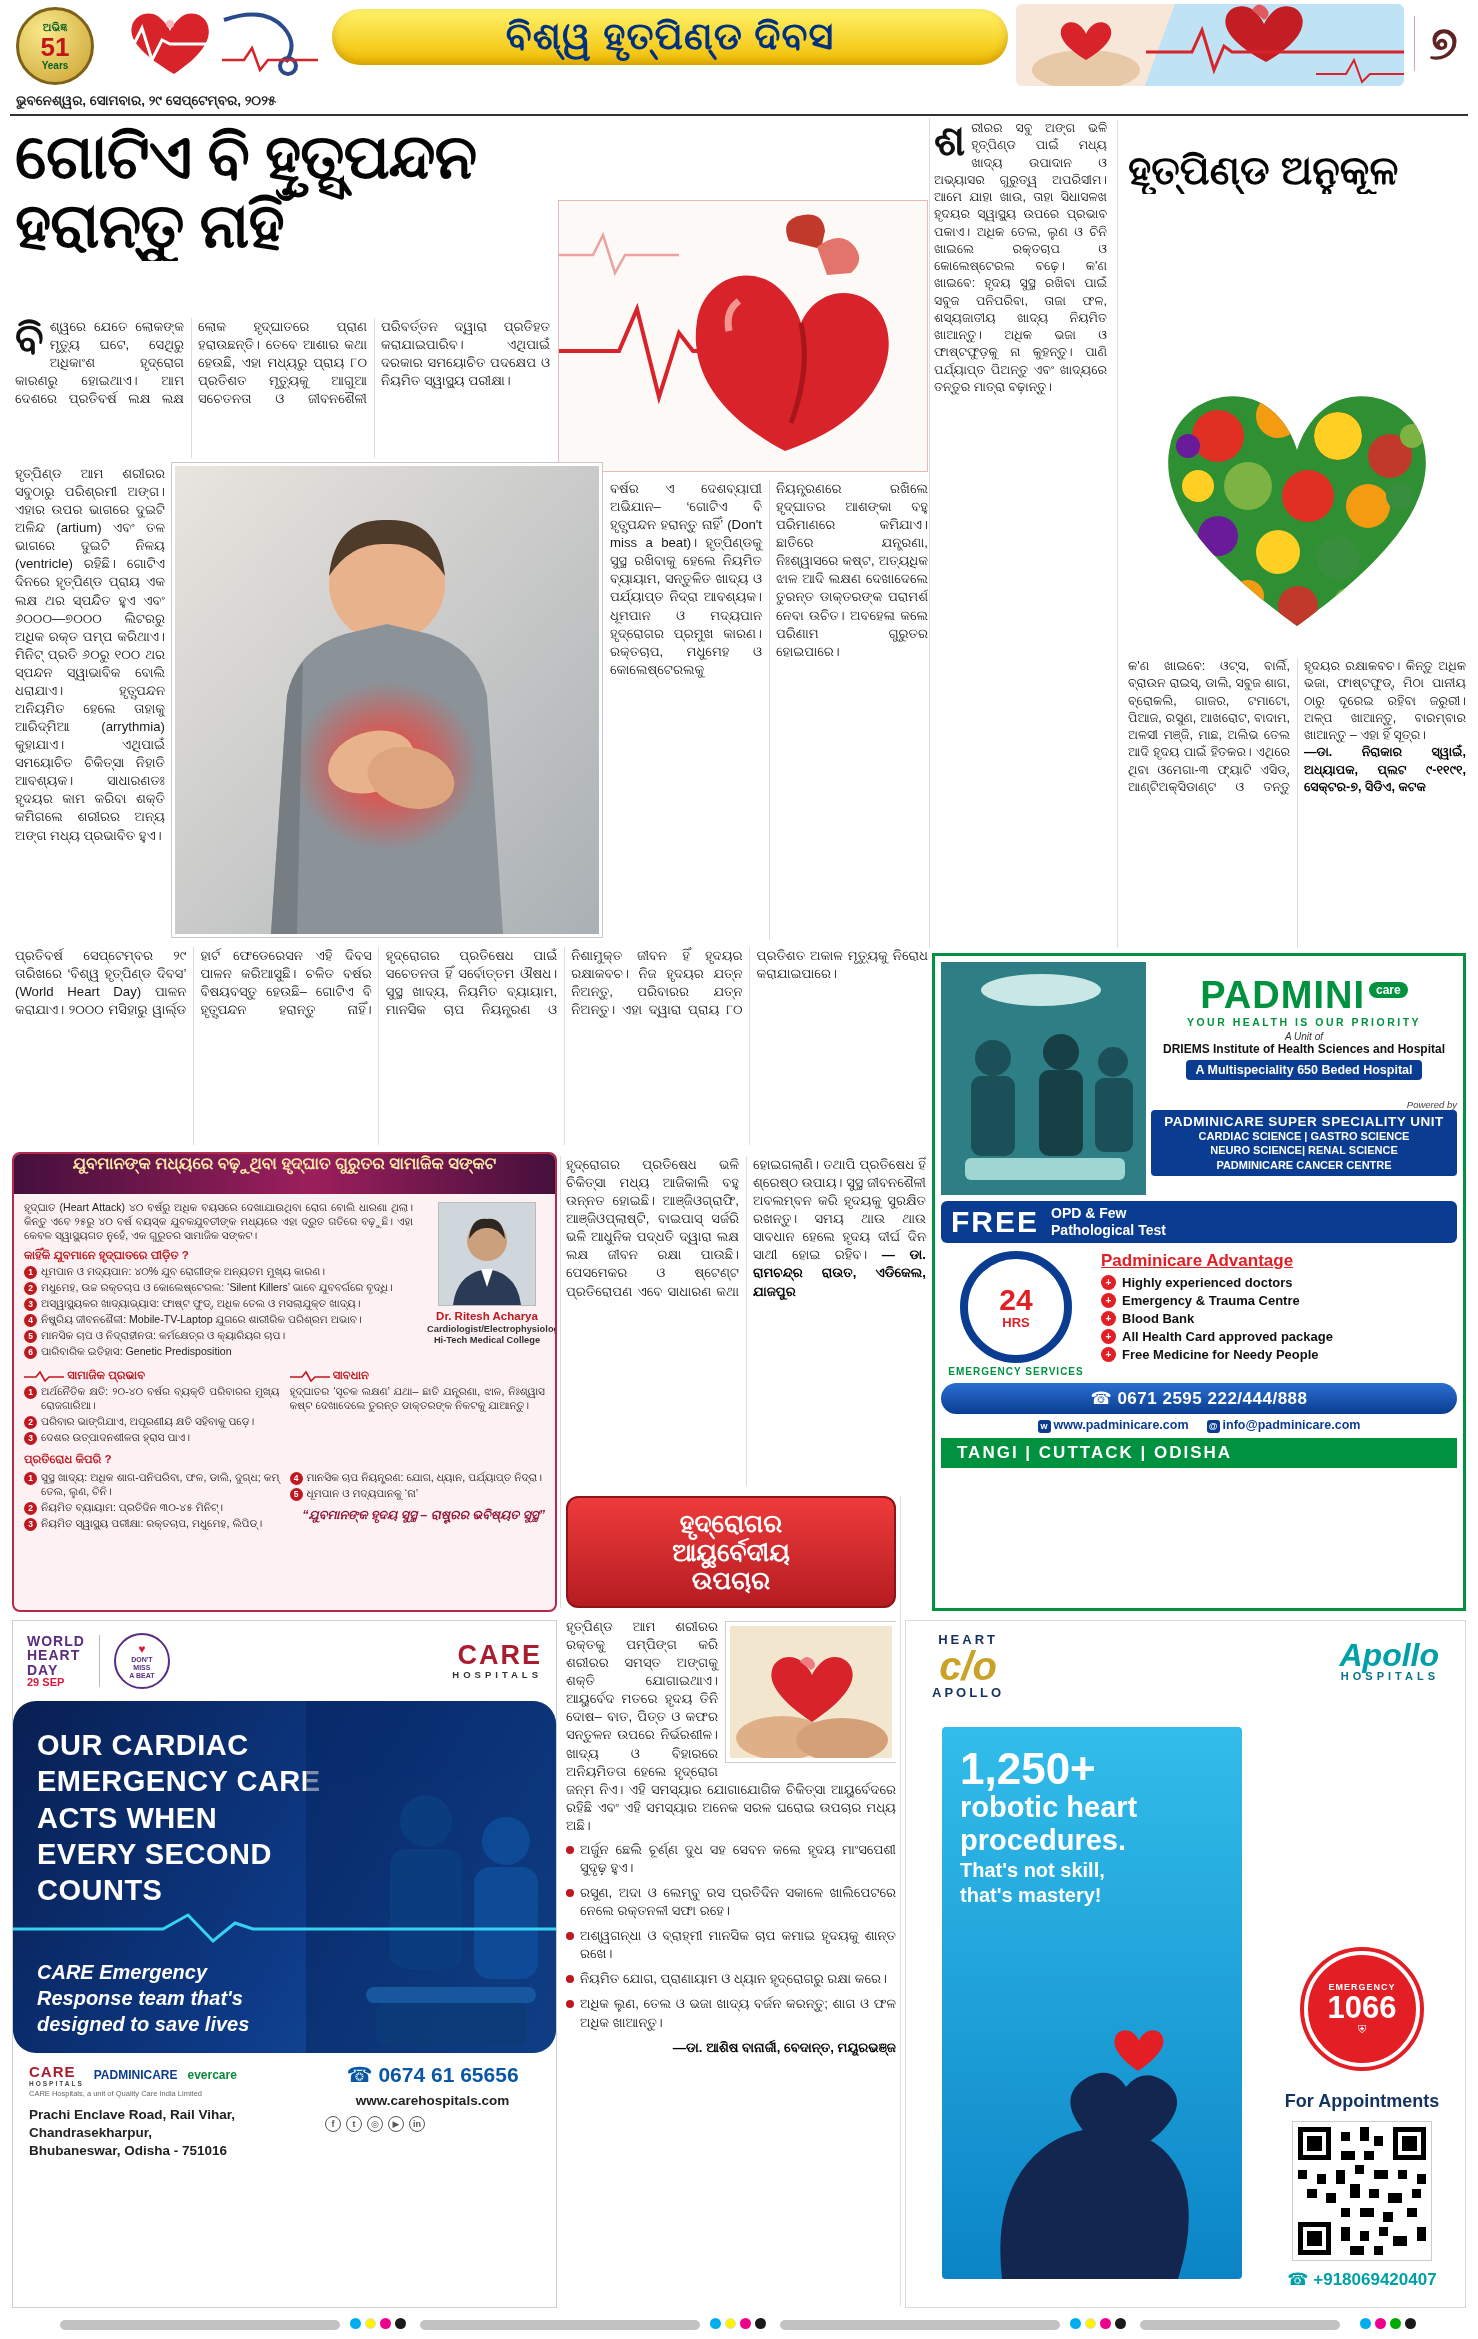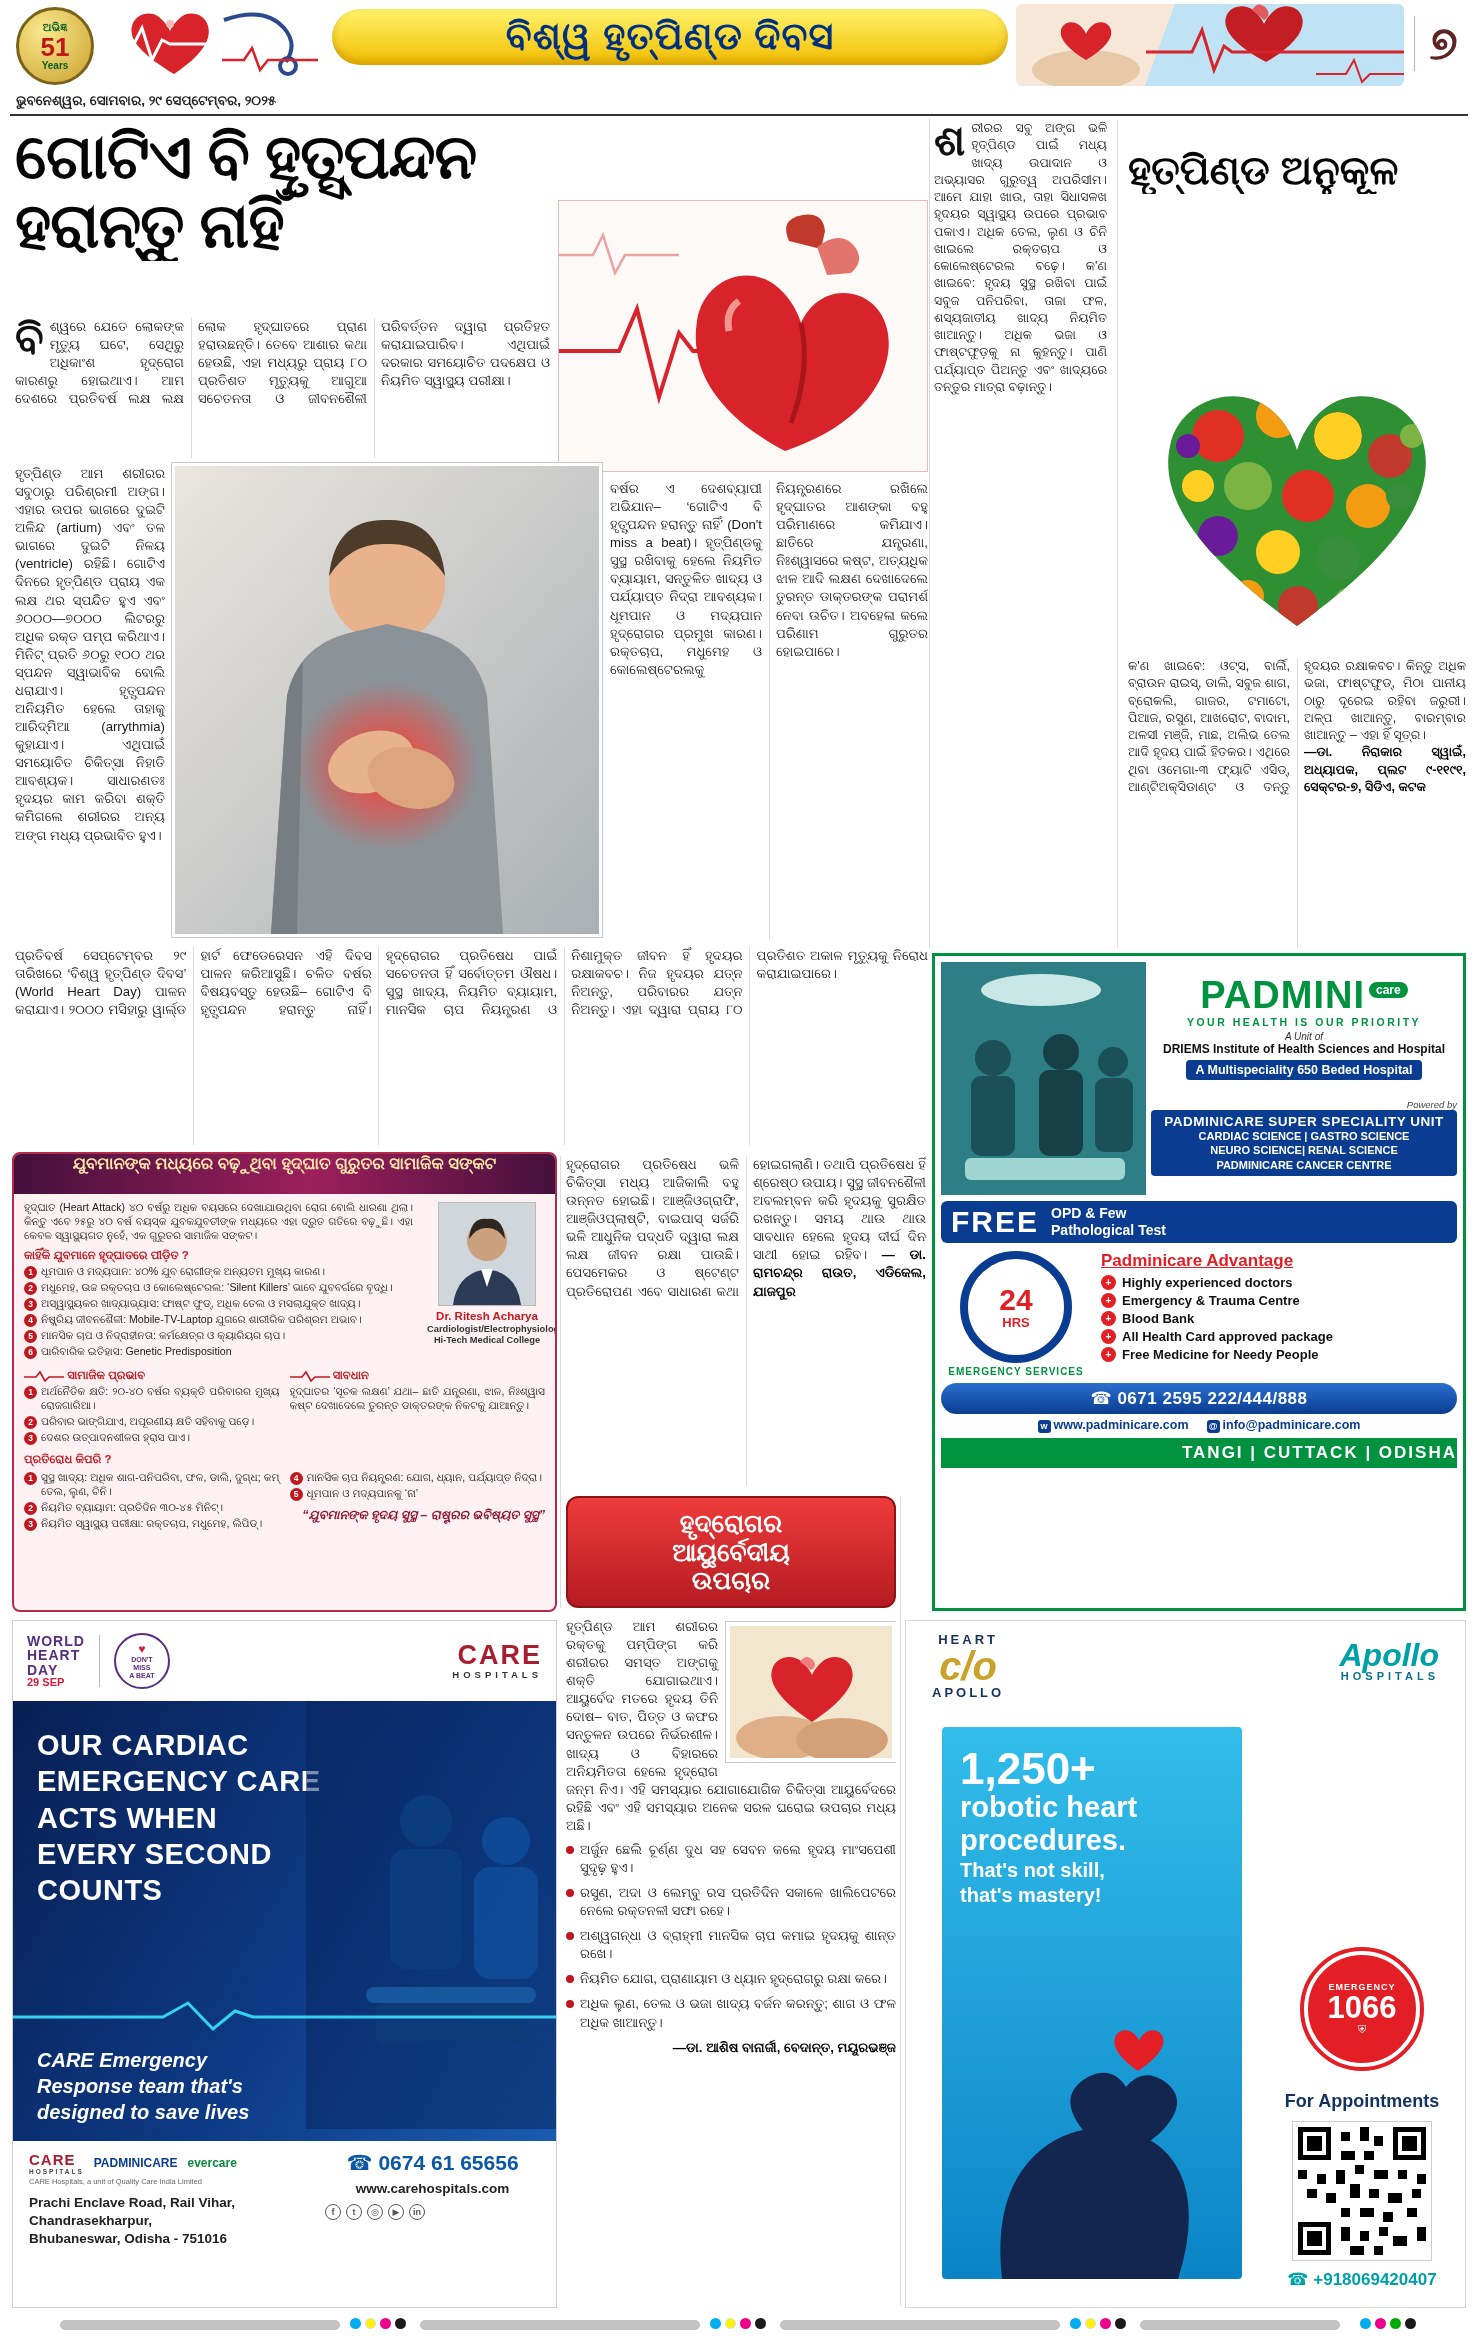--- a/index.html
+++ b/index.html
@@ -101,34 +101,34 @@
   .pd-advlist{list-style:none;}
   .pd-advlist li{display:flex;gap:6px;align-items:center;font-size:13px;font-weight:bold;color:#111;margin-bottom:3px;}
   .pd-ic{flex:0 0 15px;height:15px;border-radius:50%;background:#e31e24;color:#fff;font-size:10px;display:inline-flex;align-items:center;justify-content:center;}
   .pd-tech{margin-top:6px;text-align:center;}
   .pd-techhead{color:#c00000;font-size:15px;font-weight:900;font-style:italic;text-decoration:underline;text-align:left;}
   .pd-techline{color:#0a3d91;font-size:16.5px;font-weight:900;margin-top:2px;white-space:nowrap;}
   .pd-phone{margin-top:6px;background:linear-gradient(#2a6fd1,#0a3d91);border-radius:18px;color:#fff;
     font-size:17px;font-weight:900;text-align:center;padding:5px 0;letter-spacing:.5px;}
   .pd-web{display:flex;justify-content:center;gap:18px;margin-top:4px;font-size:12.5px;font-weight:900;color:#0a3d91;align-items:center;}
   .pd-sq{display:inline-block;width:13px;height:13px;border-radius:3px;background:#0a3d91;color:#fff;font-size:9px;text-align:center;line-height:13px;margin-right:3px;}
-  .pd-loc{margin-top:5px;background:#00923f;color:#fff;text-align:right;font-size:17px;font-weight:900;letter-spacing:2px;padding:5px 0;}
+  .pd-loc{margin-top:5px;background:#00923f;color:#fff;text-align:left;font-size:17px;font-weight:900;letter-spacing:2px;padding:5px 16px;}
   
   #care{left:12px;top:1620px;width:545px;height:688px;border:1px solid #cfcfcf;background:#fff;overflow:hidden;}
   .care-top{height:80px;display:flex;align-items:center;padding:0 14px;gap:14px;}
   .whd{line-height:1.02;}
   .whd .w{font-size:14px;font-weight:900;color:#5a2d82;letter-spacing:1px;}
   .whd .d{font-size:11px;font-weight:900;color:#d81a3c;}
   .care-sep{width:1px;height:52px;background:#bbb;}
   .care-badge{width:56px;height:56px;border-radius:50%;border:2.5px solid #5a2d82;display:flex;flex-direction:column;align-items:center;justify-content:center;text-align:center;}
   .care-badge .b{font-size:7px;font-weight:900;color:#5a2d82;line-height:1.1;}
   .care-logo{margin-left:auto;text-align:right;}
   .care-logo .c1{font-size:27px;font-weight:900;color:#a91e2e;letter-spacing:2px;line-height:1;}
   .care-logo .c2{font-size:9.5px;font-weight:bold;color:#333;letter-spacing:4px;}
-  .care-main{position:relative;height:440px;background:linear-gradient(120deg,#081f52 0%,#0d3a86 55%,#1a5cb0 100%);padding:26px 0 0 24px;overflow:hidden;}
+  .care-main{position:relative;height:352px;background:linear-gradient(120deg,#081f52 0%,#0d3a86 55%,#1a5cb0 100%);padding:26px 0 0 24px;overflow:hidden;border-radius:23px;}
   .care-head .l{display:block;color:#fff;font-size:29px;font-weight:900;letter-spacing:.5px;line-height:1.25;white-space:nowrap;}
   .care-sub{position:absolute;left:24px;bottom:16px;}
   .care-sub span{display:block;color:#fff;font-size:20px;font-weight:900;font-style:italic;line-height:1.3;white-space:nowrap;}
   .care-photo{position:absolute;right:0;top:0;width:250px;height:428px;opacity:.95;}
   .care-bottom{height:178px;padding:10px 16px;display:grid;grid-template-columns:1fr 215px;gap:8px;}
   .care-lg-row{display:flex;align-items:center;gap:10px;}
   .mini-care{font-size:15px;font-weight:900;color:#a91e2e;letter-spacing:1px;}
   .mini-care small{display:block;font-size:6.5px;color:#444;letter-spacing:2px;}
   .kims{font-size:12px;font-weight:900;color:#0a3d91;}
   .ever{font-size:12px;font-weight:900;color:#0a8a3e;}

